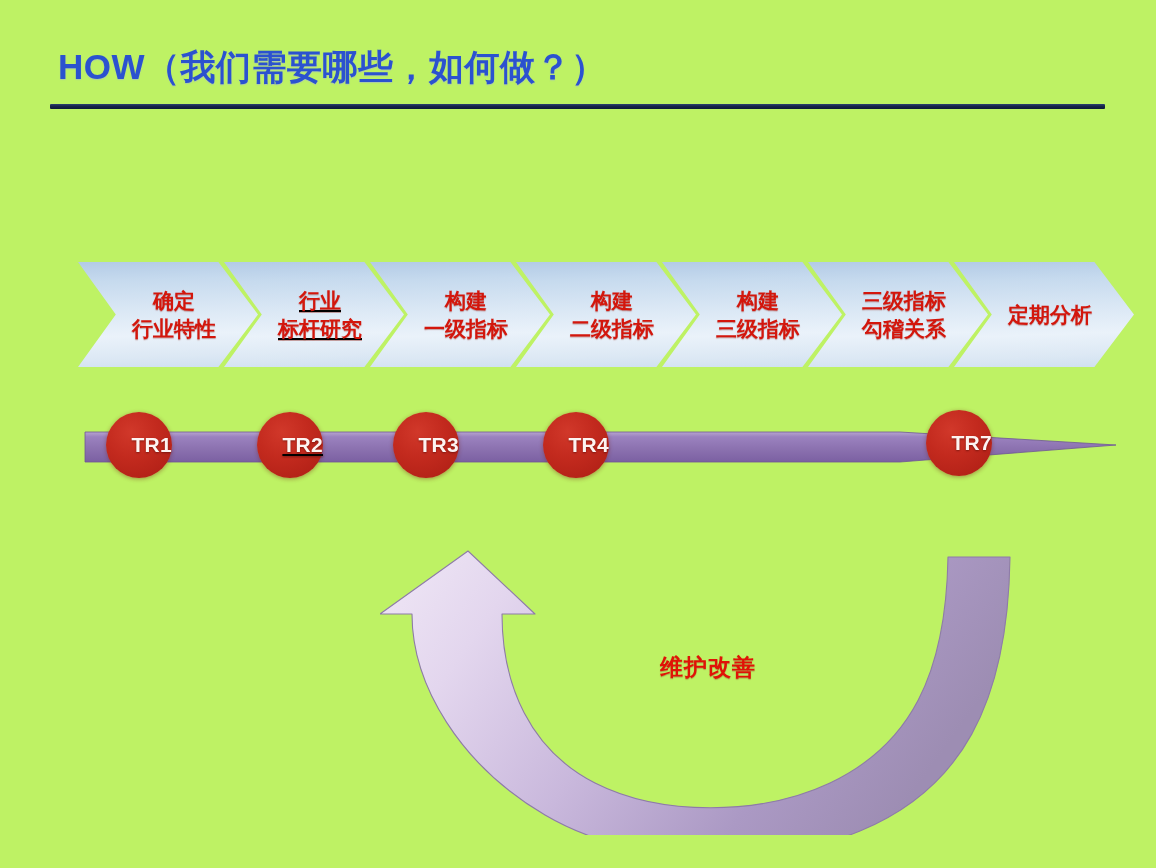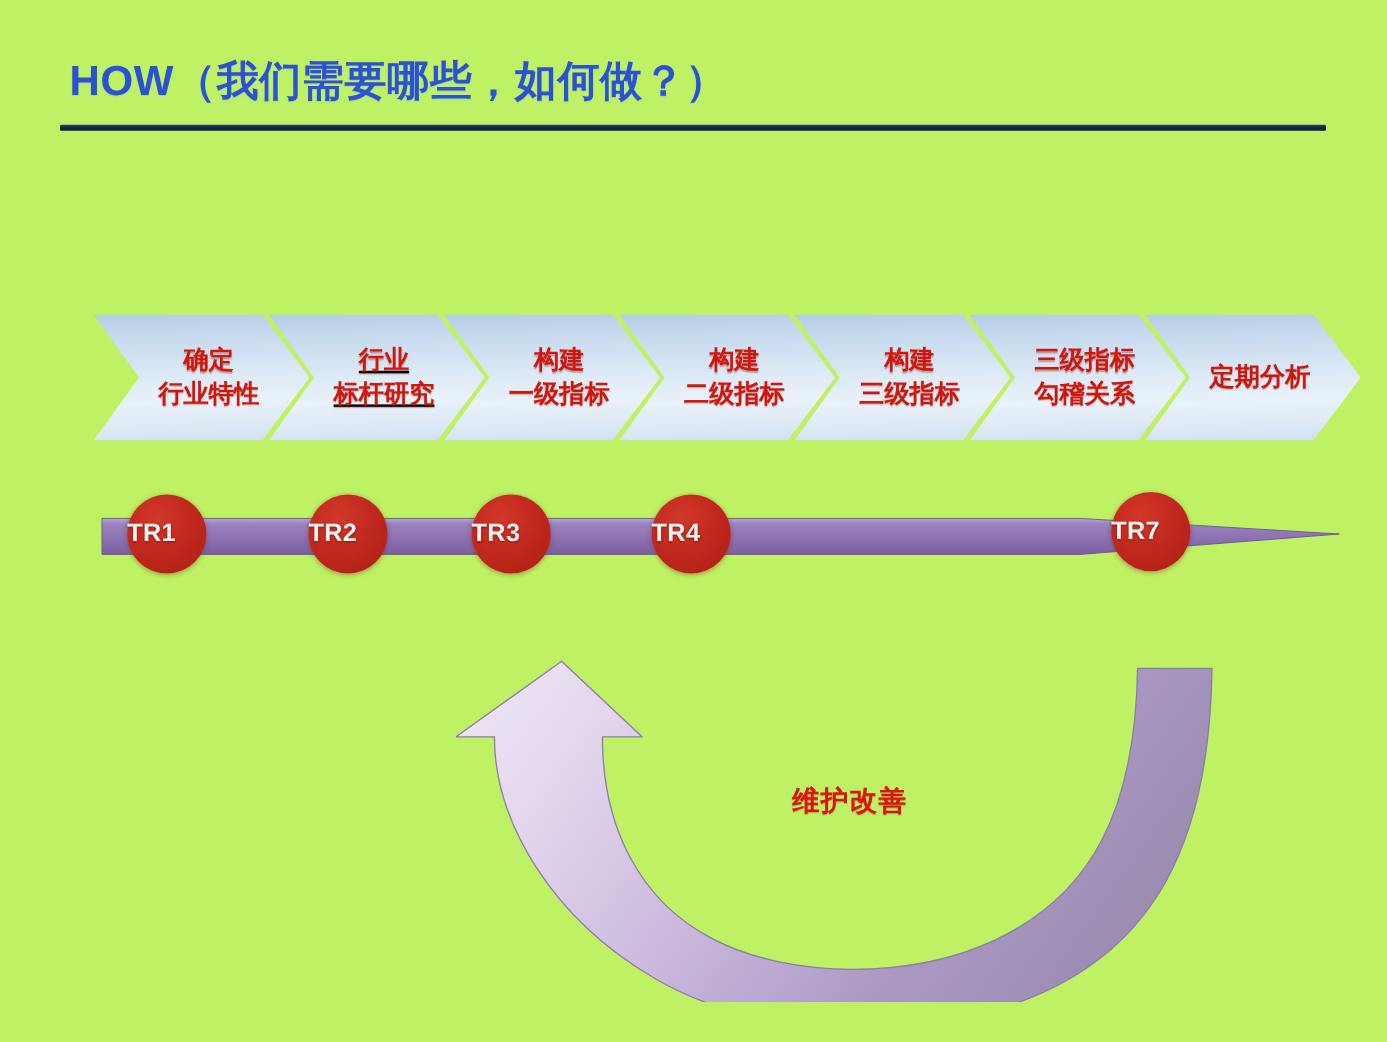--- a/index.html
+++ b/index.html
@@ -95,21 +95,21 @@
   }
   .tr-node {
     position: absolute;
     width: 66px;
     height: 66px;
     border-radius: 50%;
     background: radial-gradient(circle at 38% 30%, #d1382a 0%, #c32a1e 42%, #ab1d14 100%);
     box-shadow: 0 1px 4px rgba(120,30,25,0.45);
     display: flex;
     align-items: center;
-    justify-content: flex-start;
+    justify-content: flex-end;
   }
   .tr-label {
     color: #fdf4f2;
     font-weight: bold;
     font-size: 21px;
     letter-spacing: 0.3px;
     text-shadow: 0 1px 2px rgba(90,15,10,0.65);
   }
 
   
@@ -192,21 +192,21 @@
           <stop offset="16%" stop-color="#9b82bf"></stop>
           <stop offset="55%" stop-color="#8c72b0"></stop>
           <stop offset="100%" stop-color="#7b60a2"></stop>
         </linearGradient>
       </defs>
       <path d="M85,32 L900,32 L1116,45 L900,62 L85,62 Z" fill="url(#barGrad)" stroke="#6f5796" stroke-width="0.8"></path>
     </svg>
   <div class="tr-node" style="left: 106px; top: 12px;">
         <span class="tr-label">TR1</span>
       </div>
-      <div class="tr-node" style="left: 257px; top: 12px;">
+      <div class="tr-node" style="left: 257px; top: 12px; text-decoration: underline;">
         <span class="tr-label">TR2</span>
       </div>
       <div class="tr-node" style="left: 393px; top: 12px;">
         <span class="tr-label">TR3</span>
       </div>
       <div class="tr-node" style="left: 543px; top: 12px;">
         <span class="tr-label">TR4</span>
       </div>
       <div class="tr-node" style="left: 926px; top: 10px;">
         <span class="tr-label">TR7</span>

